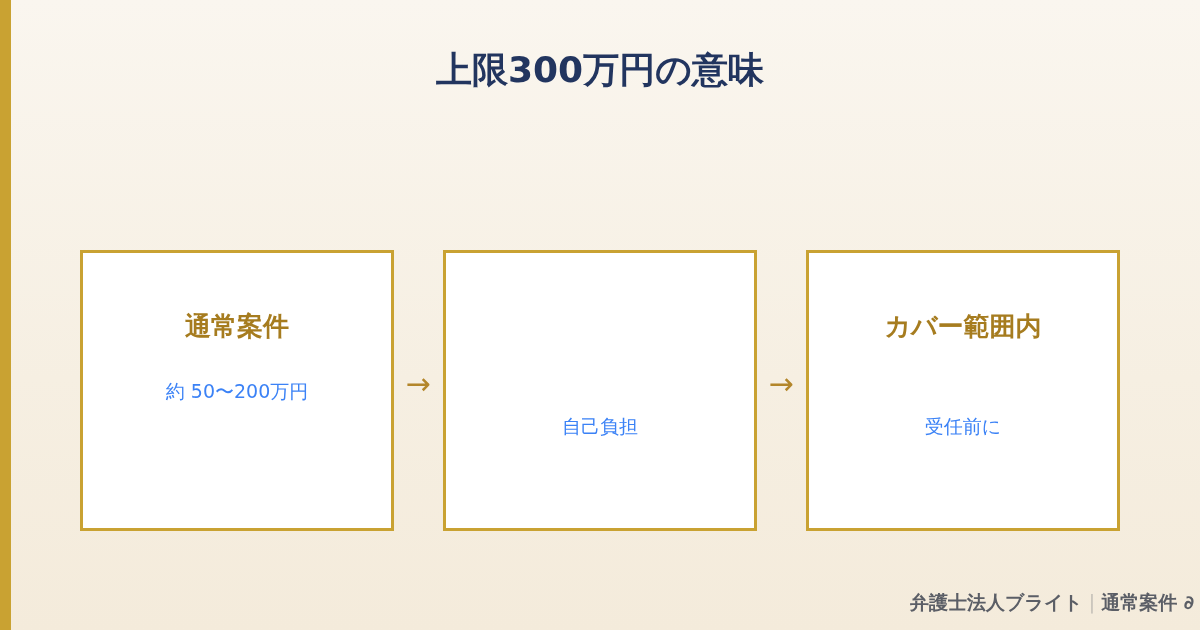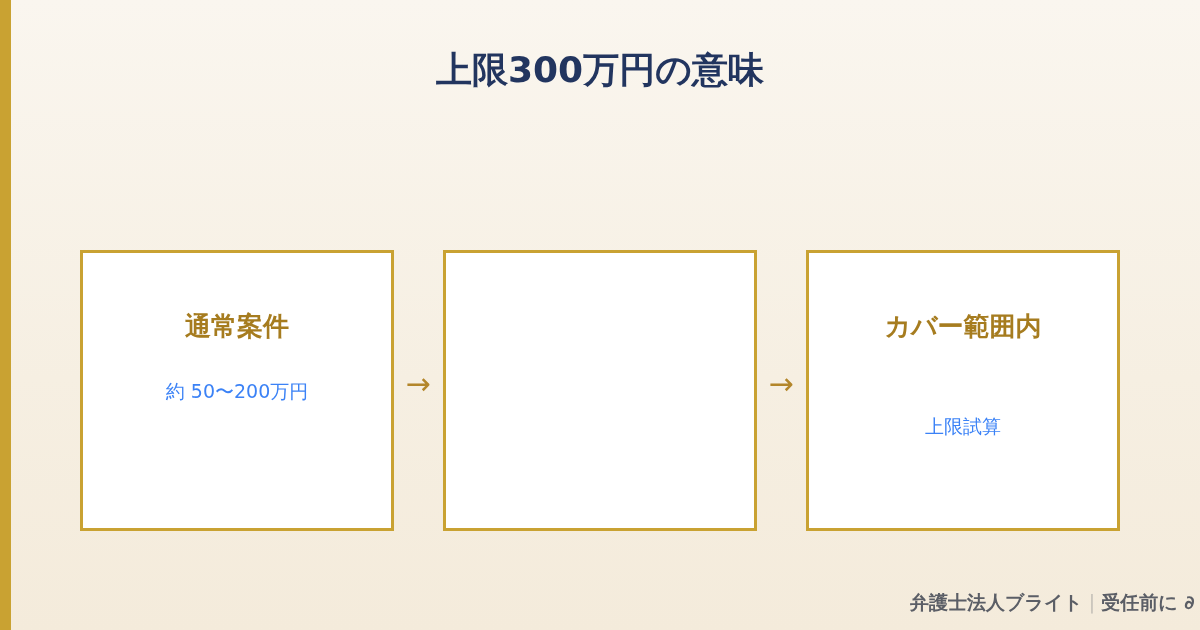--- a/index.html
+++ b/index.html
@@ -55,24 +55,25 @@
 <h1 class="title">上限300万円の意味</h1>
 
 <div class="card card-1">
   <div class="card-title">通常案件</div>
   <div class="card-line card-line-1">約 50〜200万円</div>
 </div>
 
 <div class="arrow arrow-1">→</div>
 
 <div class="card card-2">
+  <div class="card-line card-line-2">自己負担</div>
 </div>
 
 <div class="arrow arrow-2">→</div>
 
 <div class="card card-3">
   <div class="card-title">カバー範囲内</div>
-  <div class="card-line card-line-2">上限試算</div>
+  <div class="card-line card-line-2">受任前に</div>
 </div>
 
 <div class="footer">
-  <span>弁護士法人ブライト</span><span class="sep">|</span><span>受任前に ∂</span>
+  <span>弁護士法人ブライト</span><span class="sep">|</span><span>通常案件 ∂</span>
 </div>
 
 </body></html>

